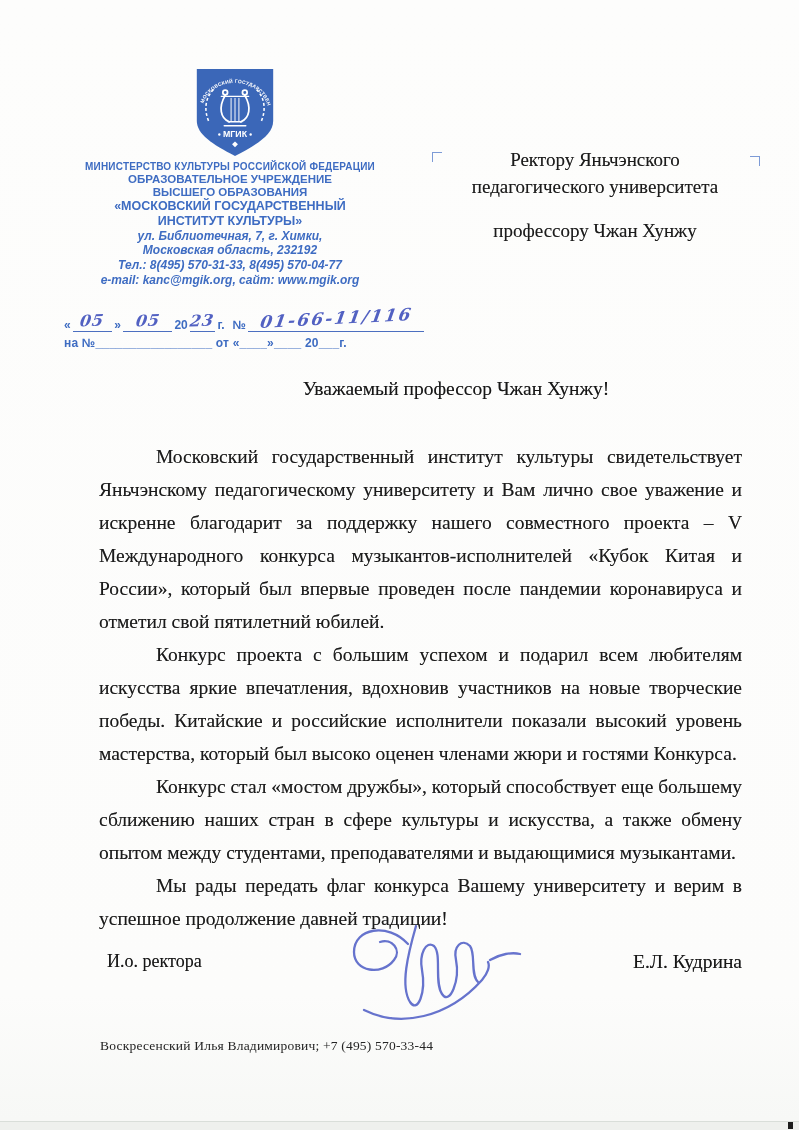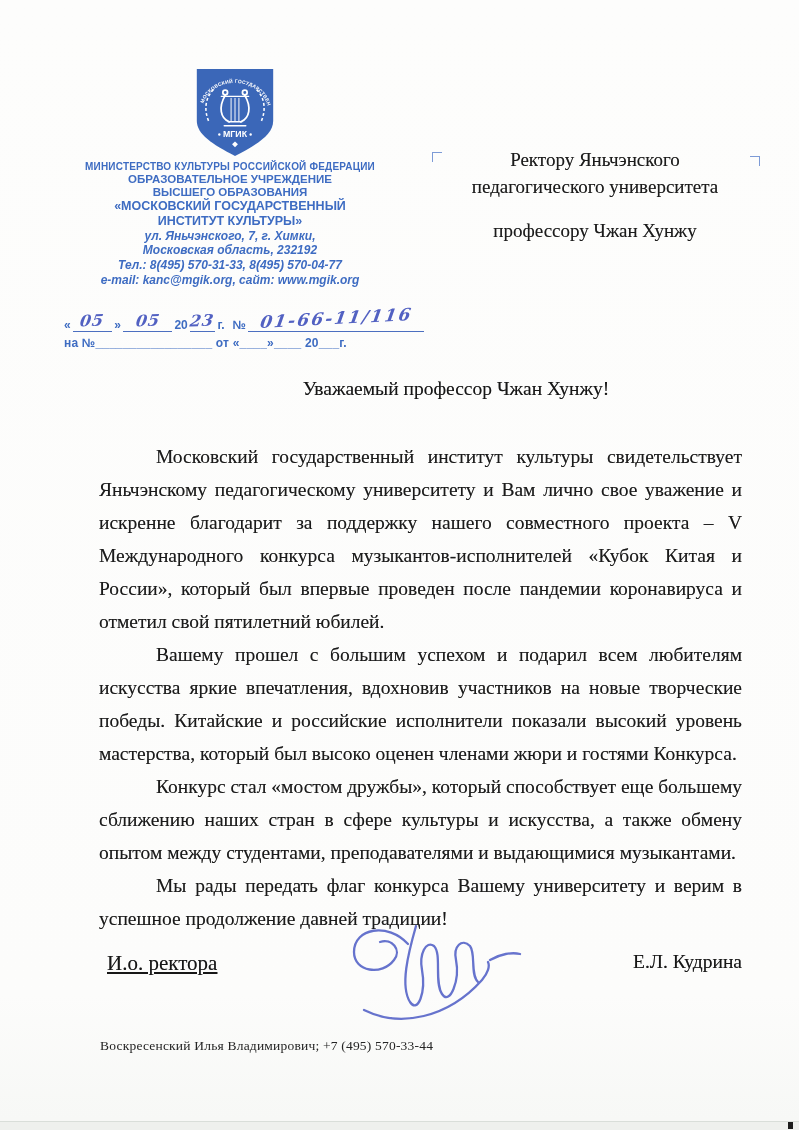--- a/index.html
+++ b/index.html
@@ -64,21 +64,21 @@
     position:absolute;left:99px;top:378px;width:714px;
     text-align:center;font-size:19.5px;color:#171717;
   }
   .body-text{
     position:absolute;left:99px;top:440px;width:643px;
     font-size:19.5px;line-height:33px;color:#1b1b1b;
     text-align:justify;
   }
   .body-text p{margin:0;text-indent:57px;}
   
-  .sig-pos{position:absolute;left:107px;top:951px;font-size:21px;color:#171717;text-decoration:underline;}
+  .sig-pos{position:absolute;left:107px;top:951px;font-size:18px;color:#171717;}
   .sig-name{position:absolute;right:57px;top:951px;font-size:19.5px;color:#171717;}
   .sig-ink{position:absolute;left:330px;top:914px;width:200px;height:110px;}
   
   .footer{
     position:absolute;left:100px;top:1038px;
     font-size:13.5px;color:#242424;letter-spacing:.2px;text-align:center;
   }
   
   .scan-line{position:absolute;left:0;top:1121px;width:799px;height:1px;background:#d9ded9;}
   .scan-strip{position:absolute;left:0;top:1122px;width:799px;height:8px;background:#eef0ed;}
@@ -120,21 +120,21 @@
       <path d="M43,77 L46,80 L43,83 L40,80 Z" fill="#ffffff"></path>
     </svg>
   </div>
 
   <div class="letterhead">
     <div class="lh-l1">МИНИСТЕРСТВО КУЛЬТУРЫ РОССИЙСКОЙ ФЕДЕРАЦИИ</div>
     <div class="lh-l3">ОБРАЗОВАТЕЛЬНОЕ УЧРЕЖДЕНИЕ</div>
     <div class="lh-l4">ВЫСШЕГО ОБРАЗОВАНИЯ</div>
     <div class="lh-l5">«МОСКОВСКИЙ ГОСУДАРСТВЕННЫЙ</div>
     <div class="lh-l6">ИНСТИТУТ КУЛЬТУРЫ»</div>
-    <div class="lh-addr">ул. Яньчэнского, 7, г. Химки,</div>
+    <div class="lh-addr">ул. Библиотечная, 7, г. Химки,</div>
     <div class="lh-addr">Московская область, 232192</div>
     <div class="lh-addr">Тел.: 8(495) 570-31-33, 8(495) 570-04-77</div>
     <div class="lh-addr">e-mail: kanc@mgik.org, сайт: www.mgik.org</div>
   </div>
 
   <div class="stamp-row">
     <span>«</span>
     <span class="blank w-day"><span class="hw">05</span></span>
     <span>»</span>
     <span class="blank w-month"><span class="hw">05</span></span>
@@ -151,21 +151,21 @@
   <span class="corner corner-right"></span>
   <div class="recipient soft">
     <div>Ректору Яньчэнского</div>
     <div>педагогического университета</div>
     <div class="r3">профессору Чжан Хунжу</div>
   </div>
 
   <div class="salutation soft">Уважаемый профессор Чжан Хунжу!</div>
   <div class="body-text soft">
     <p>Московский государственный институт культуры свидетельствует Яньчэнскому педагогическому университету и Вам лично свое уважение и искренне благодарит за поддержку нашего совместного проекта – V Международного конкурса музыкантов-исполнителей «Кубок Китая и России», который был впервые проведен после пандемии коронавируса и отметил свой пятилетний юбилей.</p>
-    <p>Вашему прошел с большим успехом и подарил всем любителям искусства яркие впечатления, вдохновив участников на новые творческие победы. Китайские и российские исполнители показали высокий уровень мастерства, который был высоко оценен членами жюри и гостями Конкурса.</p>
+    <p>Конкурс проекта с большим успехом и подарил всем любителям искусства яркие впечатления, вдохновив участников на новые творческие победы. Китайские и российские исполнители показали высокий уровень мастерства, который был высоко оценен членами жюри и гостями Конкурса.</p>
     <p>Конкурс стал «мостом дружбы», который способствует еще большему сближению наших стран в сфере культуры и искусства, а также обмену опытом между студентами, преподавателями и выдающимися музыкантами.</p>
     <p>Мы рады передать флаг конкурса Вашему университету и верим в успешное продолжение давней традиции!</p>
   </div>
 
   <div class="sig-pos soft">И.о. ректора</div>
   <div class="sig-ink">
     <svg width="200" height="110" viewBox="0 0 200 110">
       <g fill="none" stroke="#4d5cc5" stroke-width="2.3" stroke-linecap="round" opacity="0.85">
         <path d="M78,30 C58,8 24,14 24,38 C24,58 52,62 64,46 C72,36 62,24 50,28"></path>
         <path d="M86,12 C78,40 70,72 80,88 C88,100 96,78 92,56 C89,40 96,26 104,32 C112,40 104,68 112,80 C120,92 130,66 126,46 C123,32 132,24 140,32 C146,40 140,60 148,68"></path>

